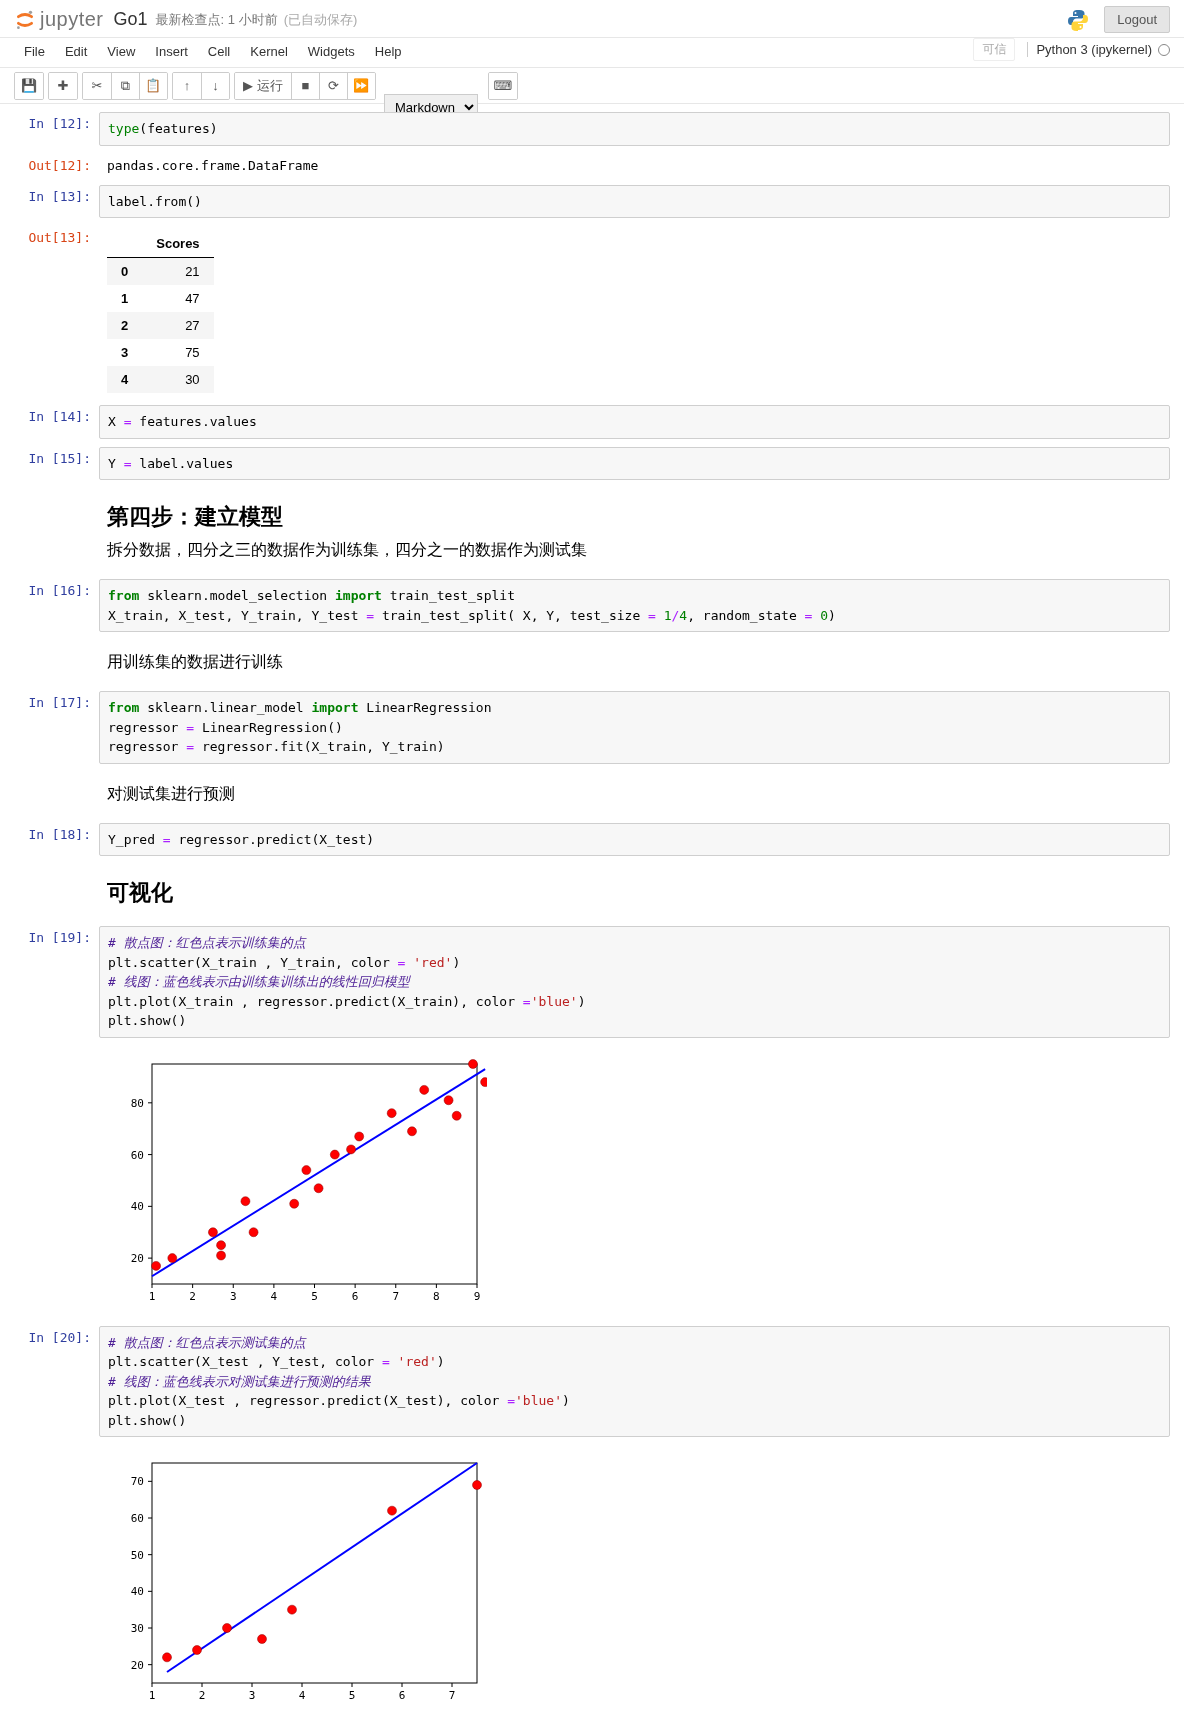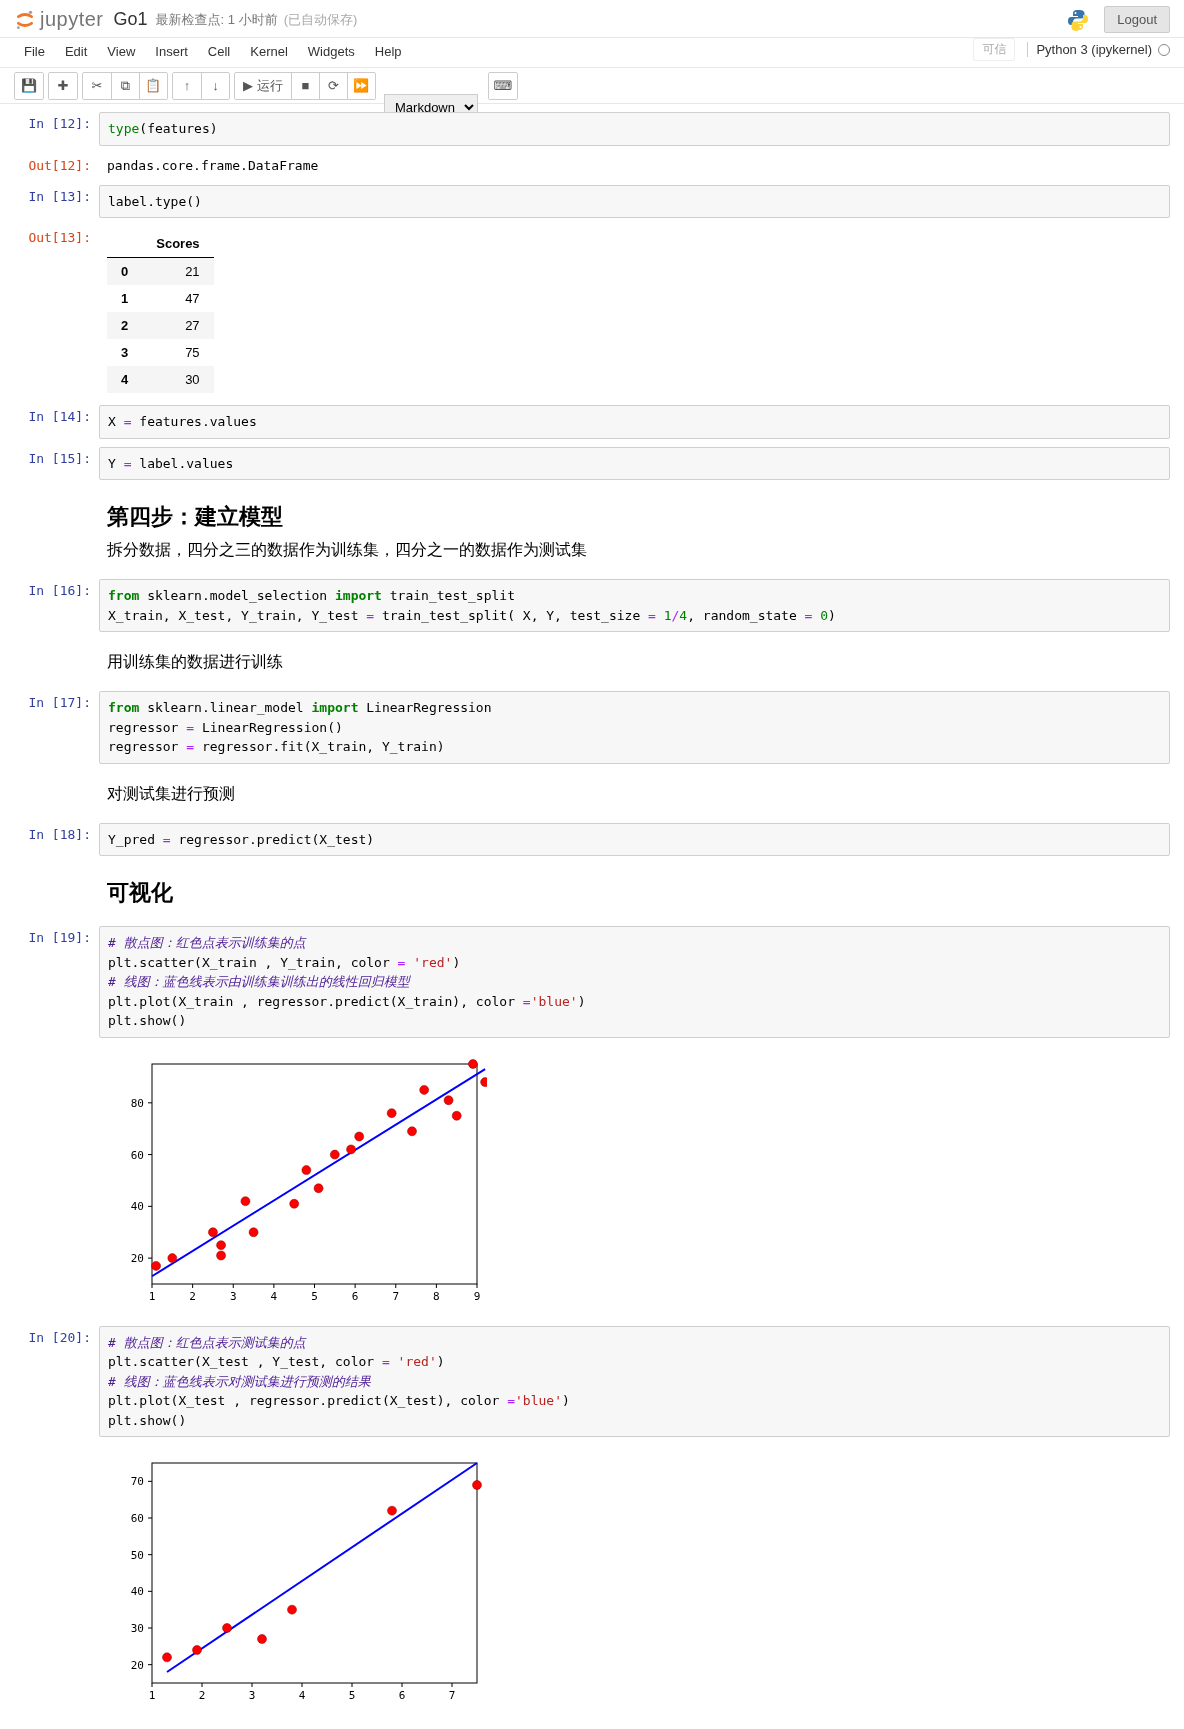--- a/index.html
+++ b/index.html
@@ -129,21 +129,21 @@
   <div class="prompt in-prompt">In  [12]:</div>
   <div class="input-area"><span class="cm-builtin">type</span>(features)</div>
 </div>
 <div class="cell">
   <div class="prompt out-prompt">Out[12]:</div>
   <div class="output-area">pandas.core.frame.DataFrame</div>
 </div>
 
 <div class="cell">
   <div class="prompt in-prompt">In  [13]:</div>
-  <div class="input-area">label.type()</div>
+  <div class="input-area">label.from()</div>
 </div>
 <div class="cell">
   <div class="prompt out-prompt">Out[13]:</div>
   <div class="output-area">
     <table class="df-table">
       <thead>
             <tr>
               <th></th>
               <th>Scores</th>
             </tr>

